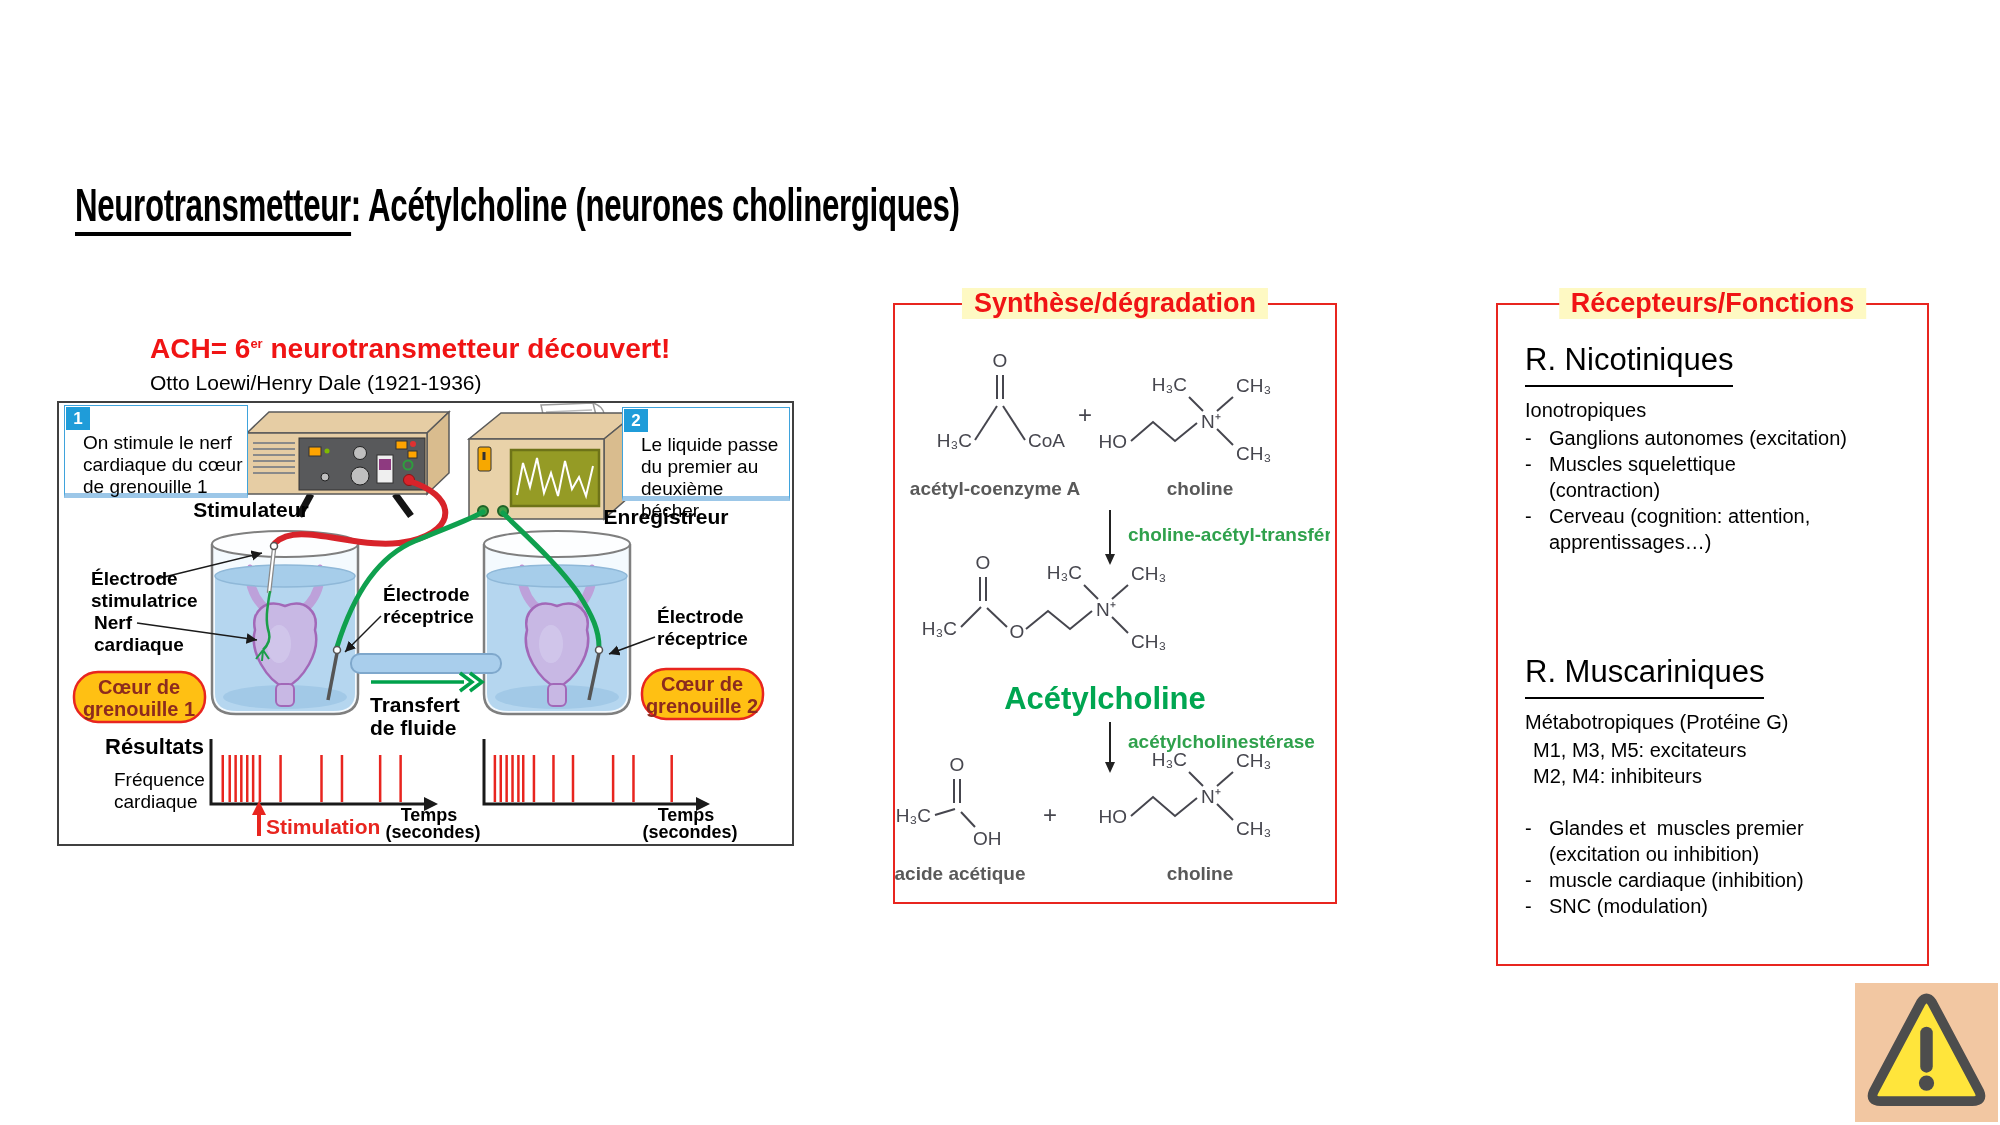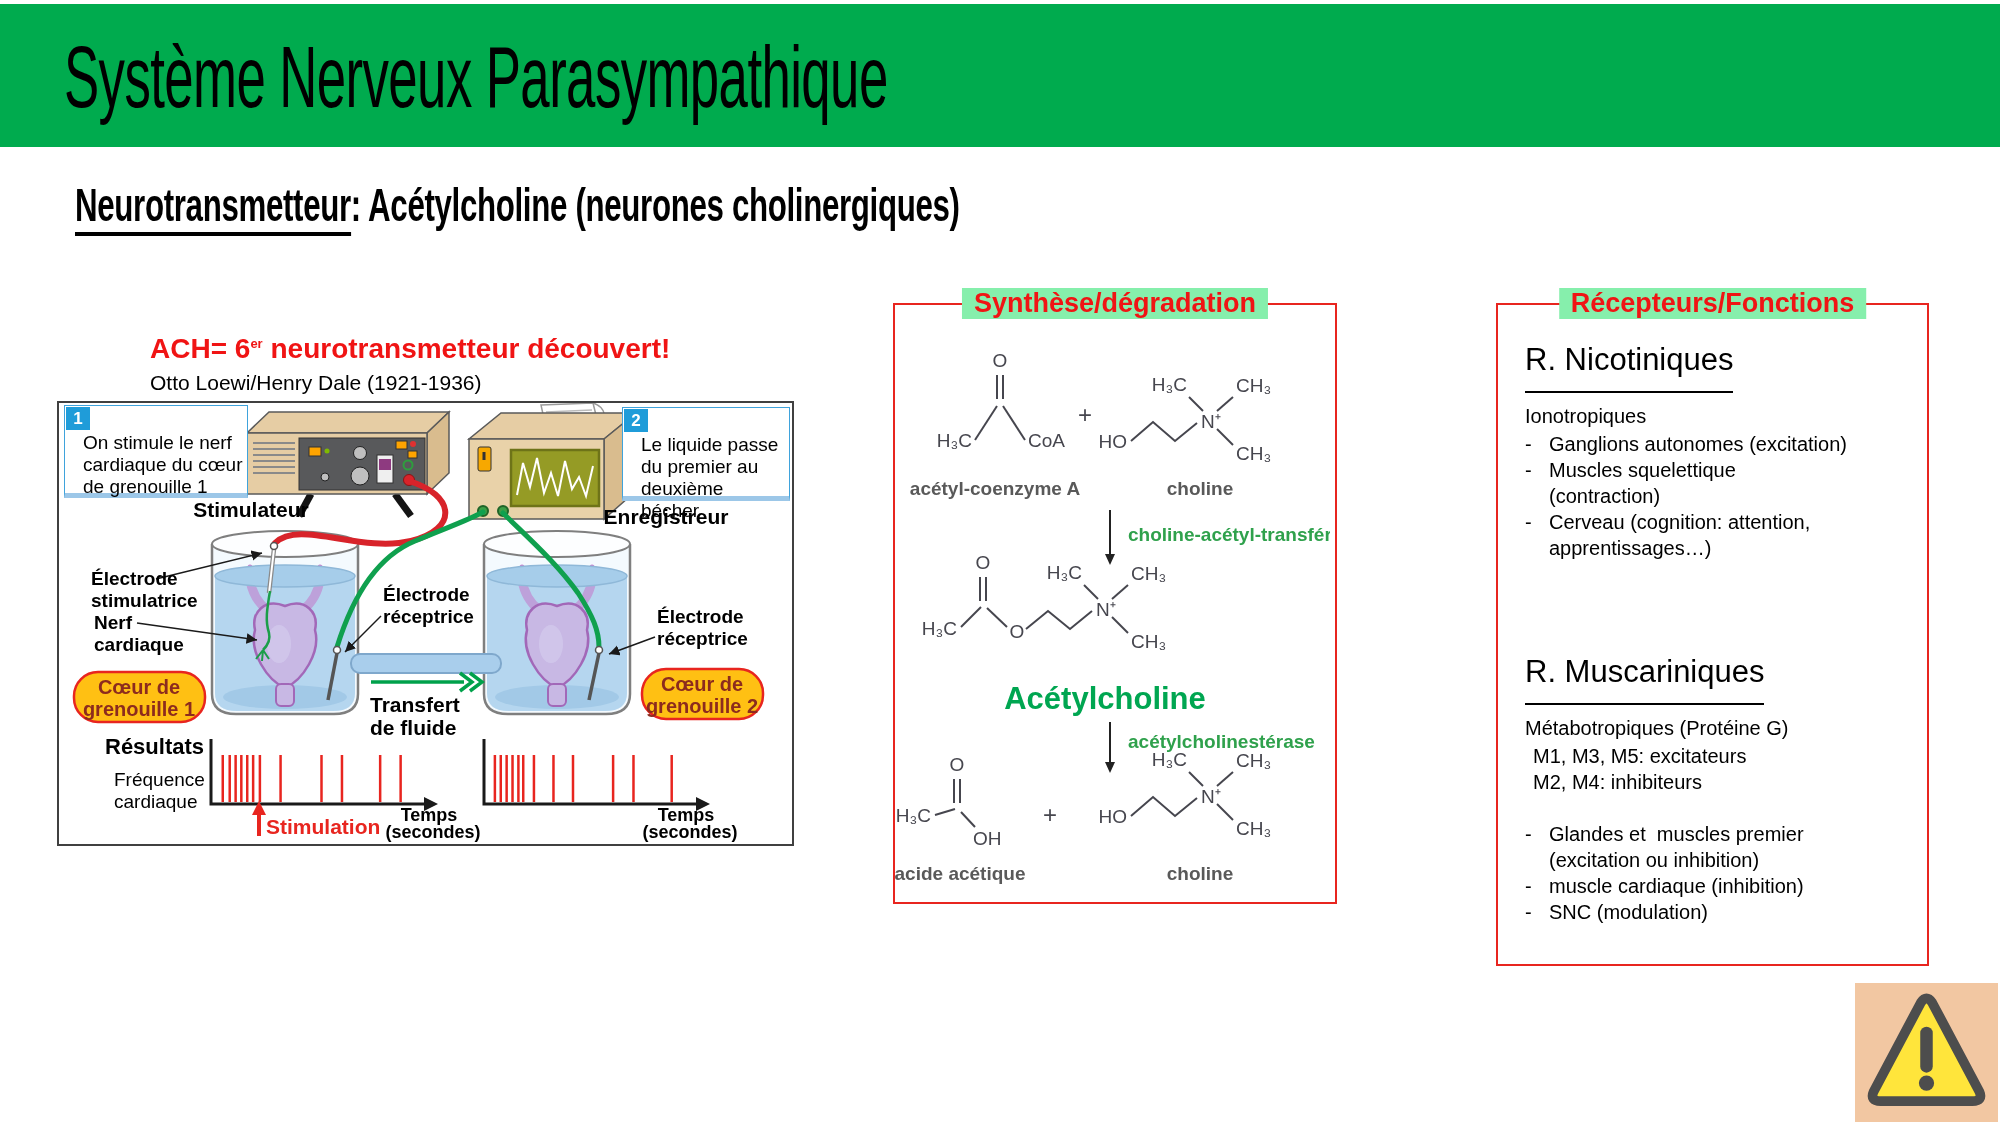--- a/index.html
+++ b/index.html
@@ -21,28 +21,28 @@
   .figure svg{position:absolute;left:0;top:0;}
   .capbox{position:absolute;background:#fff;border:1.5px solid #3FA3DC;border-bottom:5px solid #9CC7E8;
           font-size:19px;line-height:22px;color:#000;z-index:3;}
   .capbox .num{position:absolute;left:1px;top:1px;width:24px;height:23px;background:#1F9CD9;color:#fff;
                font-weight:bold;font-size:17px;text-align:center;line-height:23px;}
   .capbox .captext{display:block;padding:26px 3px 2px 5px;margin-left:13px;}
   .capbox1{left:5px;top:2px;width:182px;height:87px;}
   .capbox2{left:563px;top:4px;width:166px;height:88px;}
   
   .redbox{position:absolute;border:2.5px solid #E8251F;background:#fff;}
-  .redbox .legend{position:absolute;top:-17px;left:50%;transform:translateX(-50%);background:#86efac;
+  .redbox .legend{position:absolute;top:-17px;left:50%;transform:translateX(-50%);background:#fef9c3;
                   padding:0 12px;font-size:27px;font-weight:bold;color:#F01414;white-space:nowrap;}
   .synth-box{left:893px;top:303px;width:440px;height:597px;}
   .recept-box{left:1496px;top:303px;width:429px;height:659px;}
   
   .rec-section{position:absolute;left:27px;right:14px;font-size:20px;line-height:26px;color:#000;}
   .rec-title{font-size:31px;line-height:34px;display:inline-block;border-bottom:2.5px solid #000;
-             padding-bottom:14px;margin-bottom:10px;}
+             padding-bottom:8px;margin-bottom:10px;}
   .rec-sub{margin-bottom:2px;}
   .rec-msub{margin-left:8px;}
   .dash-item{display:flex;}
   .dash-item .dash{width:24px;flex:0 0 24px;}
   .dash-item .dlines{white-space:pre-wrap;}
   .spacer26{height:26px;}
   
   .warn{position:absolute;left:1855px;top:983px;width:143px;height:139px;background:#F2C7A2;}
   
   text{font-family:"Liberation Sans",sans-serif;}
@@ -57,23 +57,20 @@
   .chem-name{font-size:19px;font-weight:bold;fill:#595959;}
   .chem-enz{font-size:19px;font-weight:bold;fill:#2FA14C;}
   .chem-plus{font-size:24px;fill:#46464E;}
   .chem-prod{font-size:31px;font-weight:bold;fill:#00A651;}
 </style>
 </head>
 <body>
 
 <div class="slide">
 
-  <div class="green-bar">
-    <div class="slide-title">Système Nerveux Parasympathique</div>
-  </div>
 
   <div class="subtitle">
     <span class="ul">Neurotransmetteur</span><span>: Acétylcholine (neurones cholinergiques)</span>
   </div>
 
   <div class="ach-line">
     <span>ACH= 6</span><sup>er</sup><span> neurotransmetteur découvert!</span>
   </div>
   <div class="credit-line">Otto Loewi/Henry Dale (1921-1936)</div>
 

